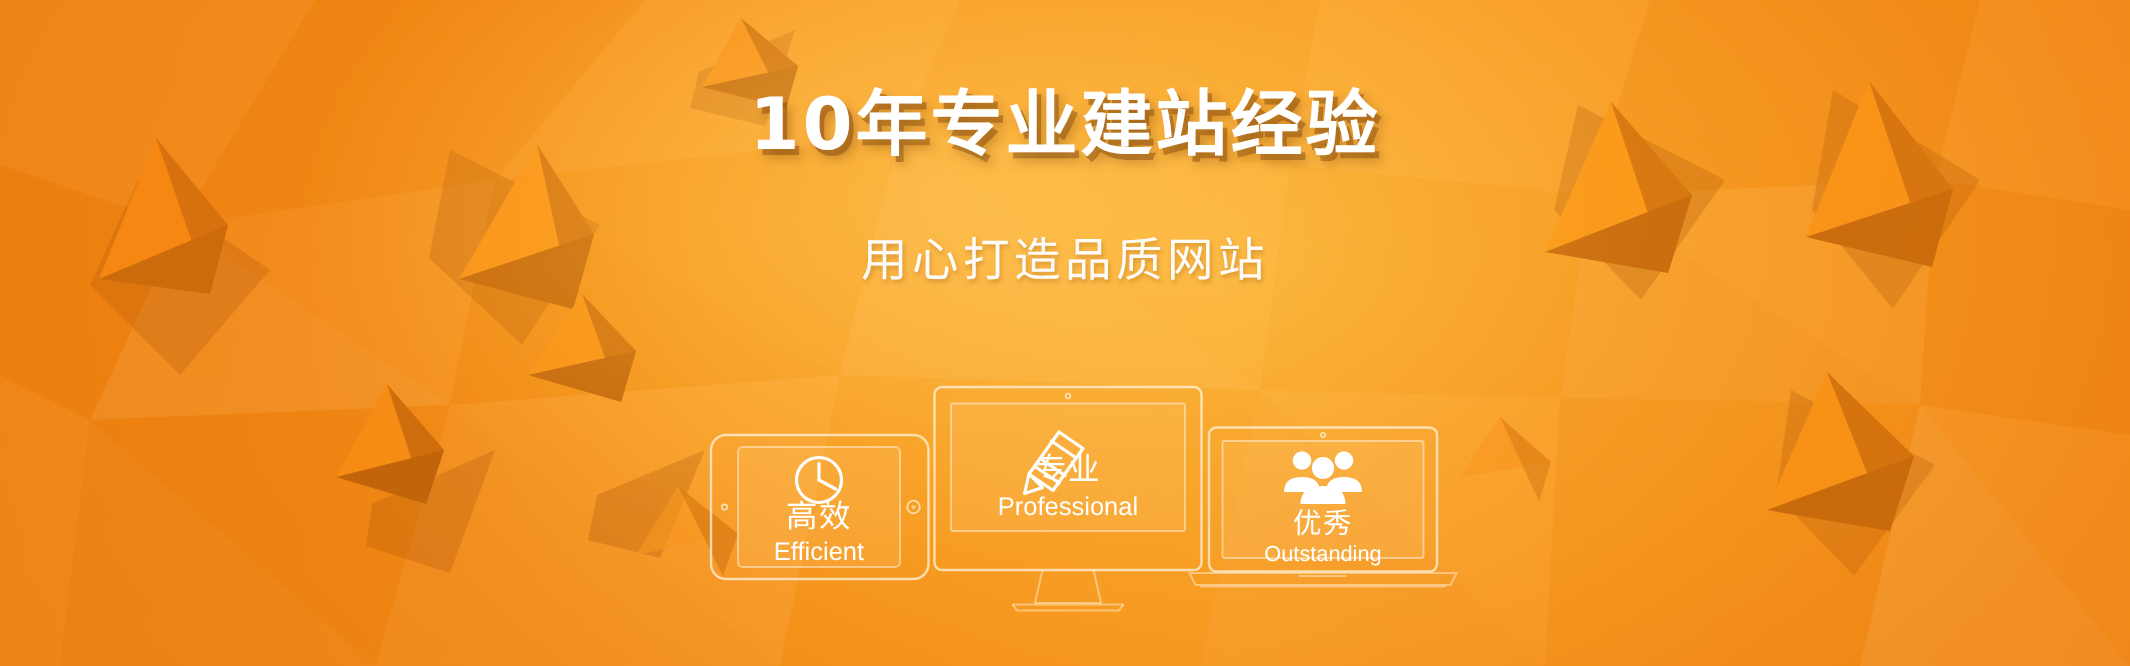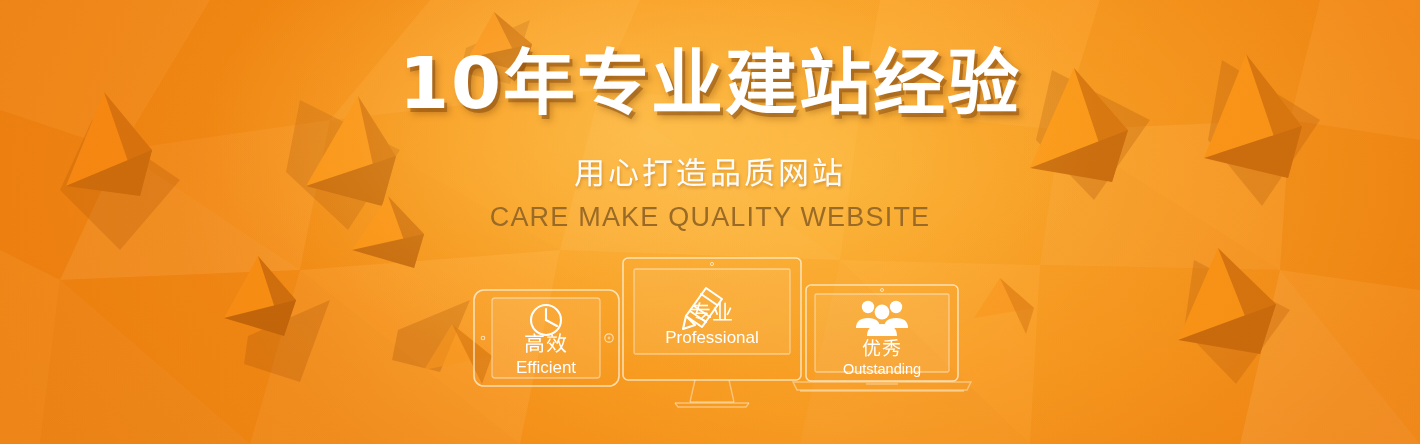--- a/index.html
+++ b/index.html
@@ -43,21 +43,21 @@
     z-index: 6;
   }
 
   .headline {
     position: absolute;
     top: 42px;
     left: 0;
     width: 100%;
     text-align: center;
     color: #ffffff;
-    font-size: 72px;
+    font-size: 48px;
     line-height: 82px;
     font-weight: bold;
     letter-spacing: 2px;
     font-family: "DejaVu Sans", "Liberation Sans", sans-serif;
     text-shadow:
       3px 4px 0 rgba(120,62,10,0.42),
       5px 6px 7px rgba(110,56,8,0.34);
     white-space: nowrap;
   }
 
@@ -252,21 +252,20 @@
   </div>
 
   <div class="bg-sheen"></div>
 
   <div class="content">
 
     <div class="headline">10年专业建站经验</div>
 
     <div class="sub-cn">用心打造品质网站</div>
 
-    <div class="sub-en">CARE MAKE QUALITY WEBSITE</div>
 
     <div class="devices">
       <svg viewBox="0 0 1420 180" preserveAspectRatio="xMidYMid meet" aria-hidden="false">
 
         <g>
 
           <rect class="frame-stroke" x="474" y="40" width="145" height="96" rx="10" ry="10"></rect>
 
           <rect class="screen-fill" x="492" y="48" width="108" height="80" rx="3" ry="3"></rect>
 

